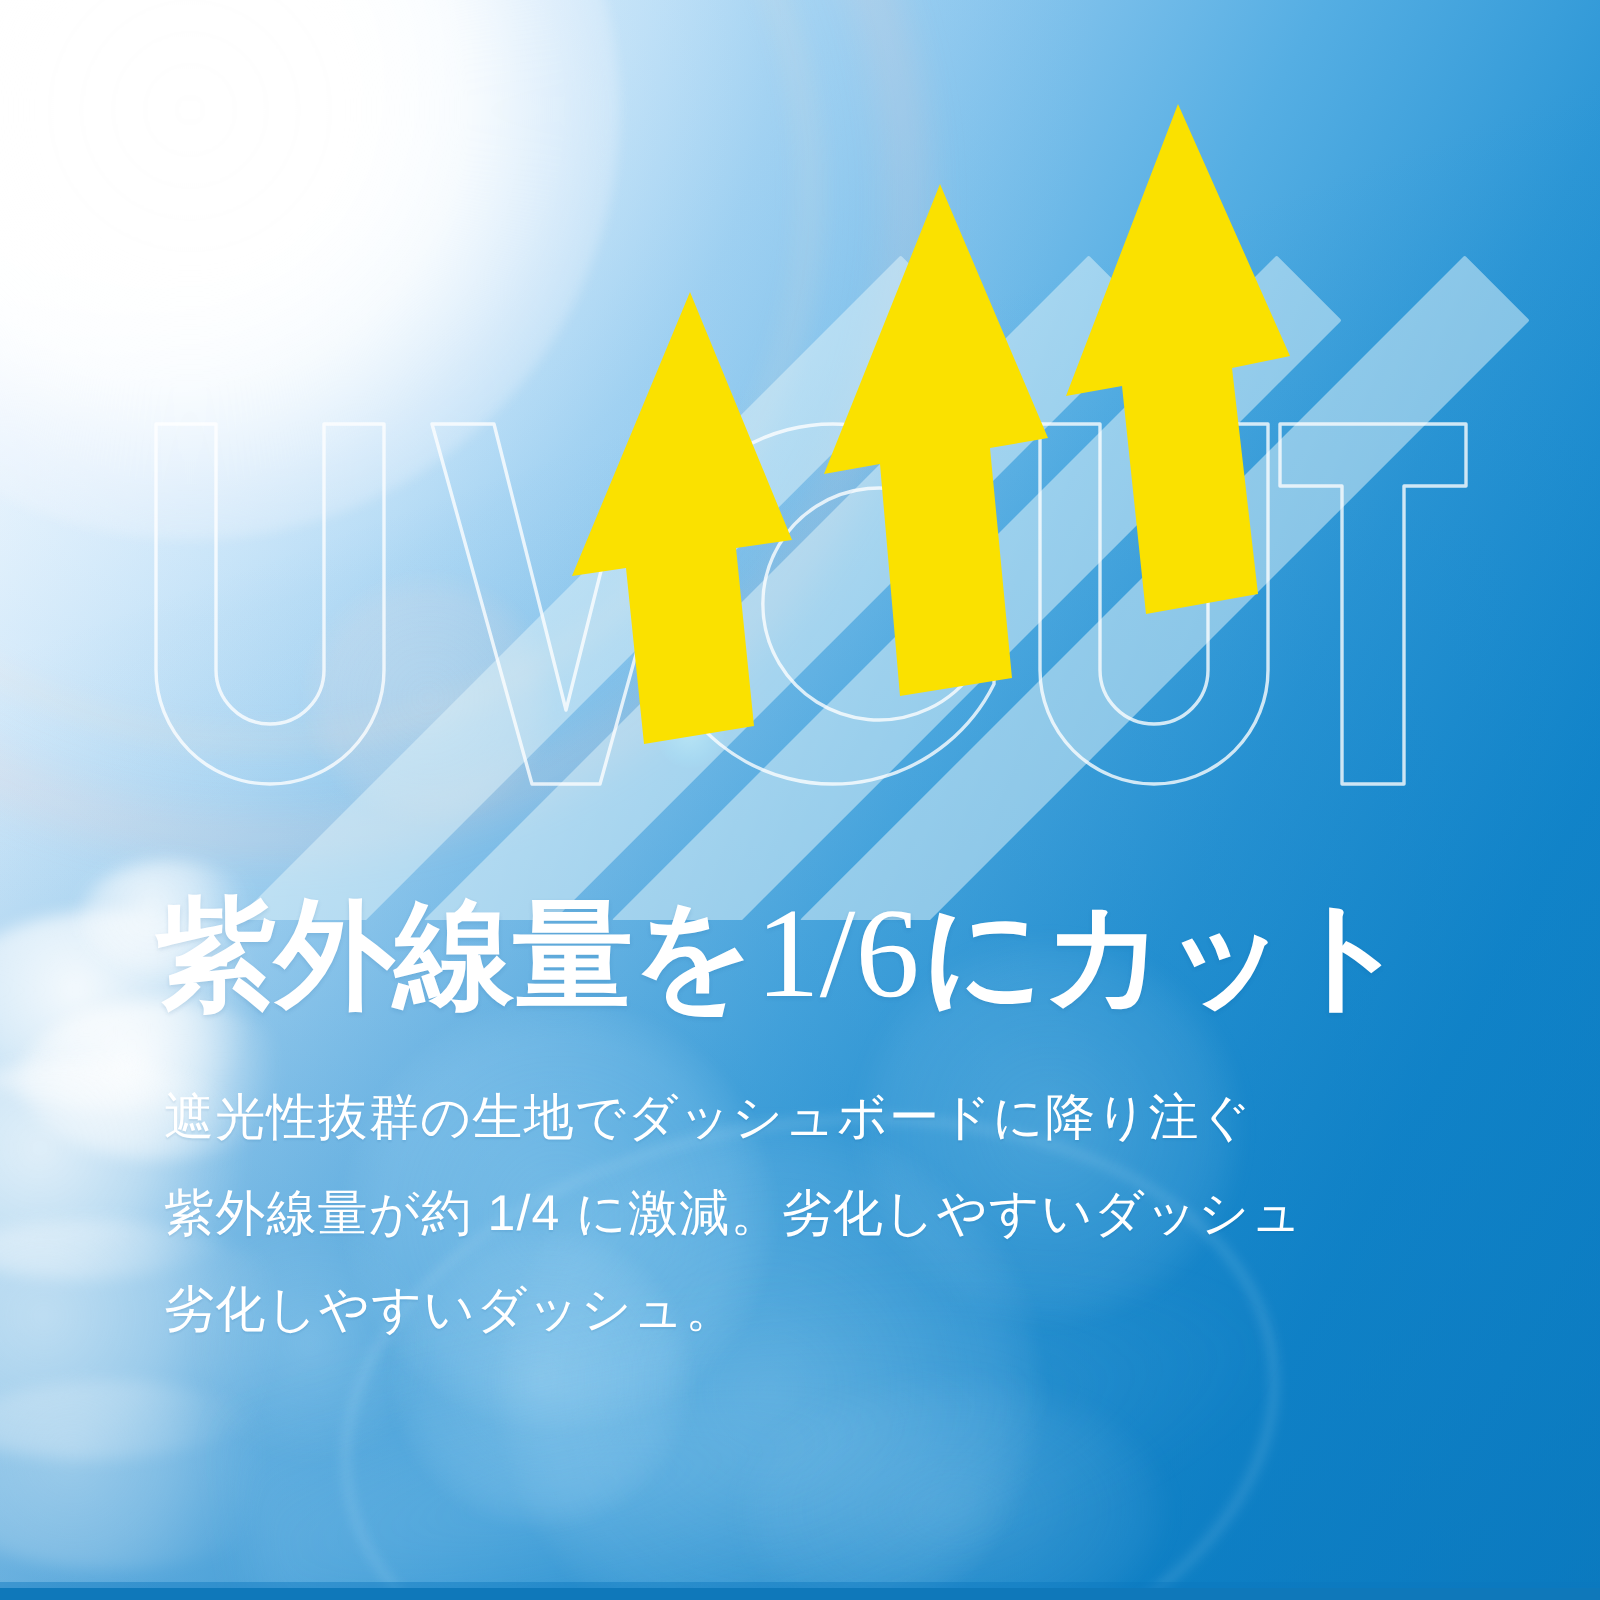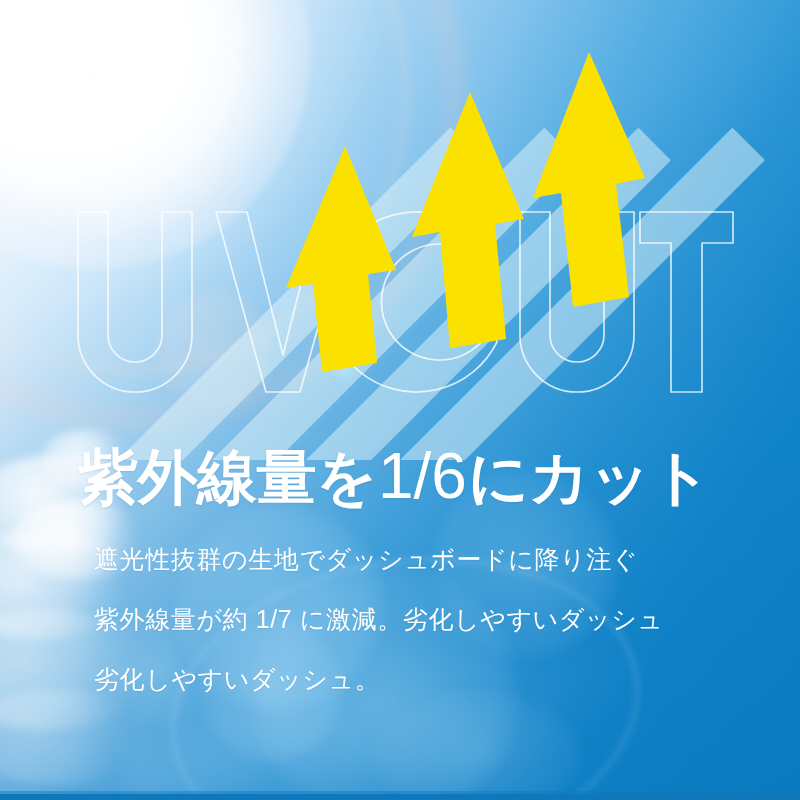--- a/index.html
+++ b/index.html
@@ -158,21 +158,21 @@
     position:absolute; left:0; top:0; width:800px; height:800px;
     pointer-events:none;
   }
 
   
   .copy{
     position:absolute;
     left:78px; top:443px; width:660px;
   }
   .headline{
-    font-family:Liberation Sans, sans-serif;
+    font-family:Liberation Serif, serif;
     font-weight:bold;
     font-size:60px;
     line-height:1.06;
     letter-spacing:-0.5px;
     color:#ffffff;
     white-space:nowrap;
     text-shadow:0 1px 2px rgba(10,80,140,0.13);
   }
   .headline .frac{
     font-size:64px;
@@ -183,21 +183,21 @@
   .body{
     margin-top:26px;
     font-family:"Liberation Sans","DejaVu Sans",sans-serif;
     font-weight:normal;
     font-size:25px;
     line-height:44px;
     color:#ffffff;
     letter-spacing:0.6px;
     text-shadow:0 1px 1px rgba(10,80,140,0.10);
   }
-  .body p{ margin:16px; white-space:nowrap; }
+  .body p{ margin:4px; white-space:nowrap; }
 
   
   .bottom-bar{
     position:absolute; left:0; bottom:0; width:800px; height:6px;
     background:#0f78ba;
   }
   .bottom-bar-2{
     position:absolute; left:0; bottom:6px; width:800px; height:3px;
     background:rgba(12,120,190,0.45);
   }
@@ -286,21 +286,21 @@
   <div class="orb orb-b5"></div>
   <div class="flare-arc"></div>
   <div class="flare-streak"></div>
 
   <div class="copy">
 
     <div class="headline"><span>紫外線量を</span><span class="frac">1/6</span><span>にカット</span></div>
 
     <div class="body">
       <p>遮光性抜群の生地でダッシュボードに降り注ぐ</p>
-      <p>紫外線量が約 1/7 に激減。劣化しやすいダッシュ</p>
+      <p>紫外線量が約 1/4 に激減。劣化しやすいダッシュ</p>
       <p>劣化しやすいダッシュ。</p>
     </div>
 
   </div>
 
   <div class="bottom-bar-2"></div>
   <div class="bottom-bar"></div>
 
 </div>
 

